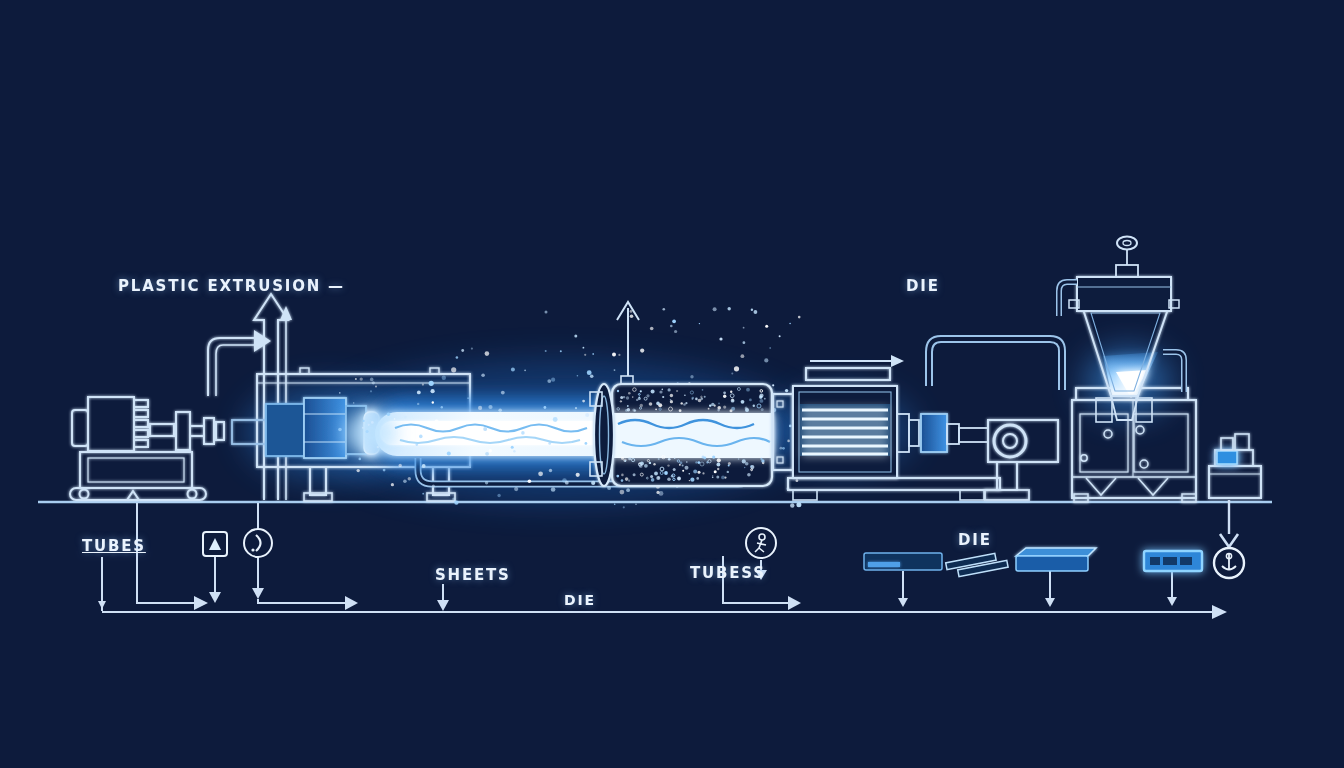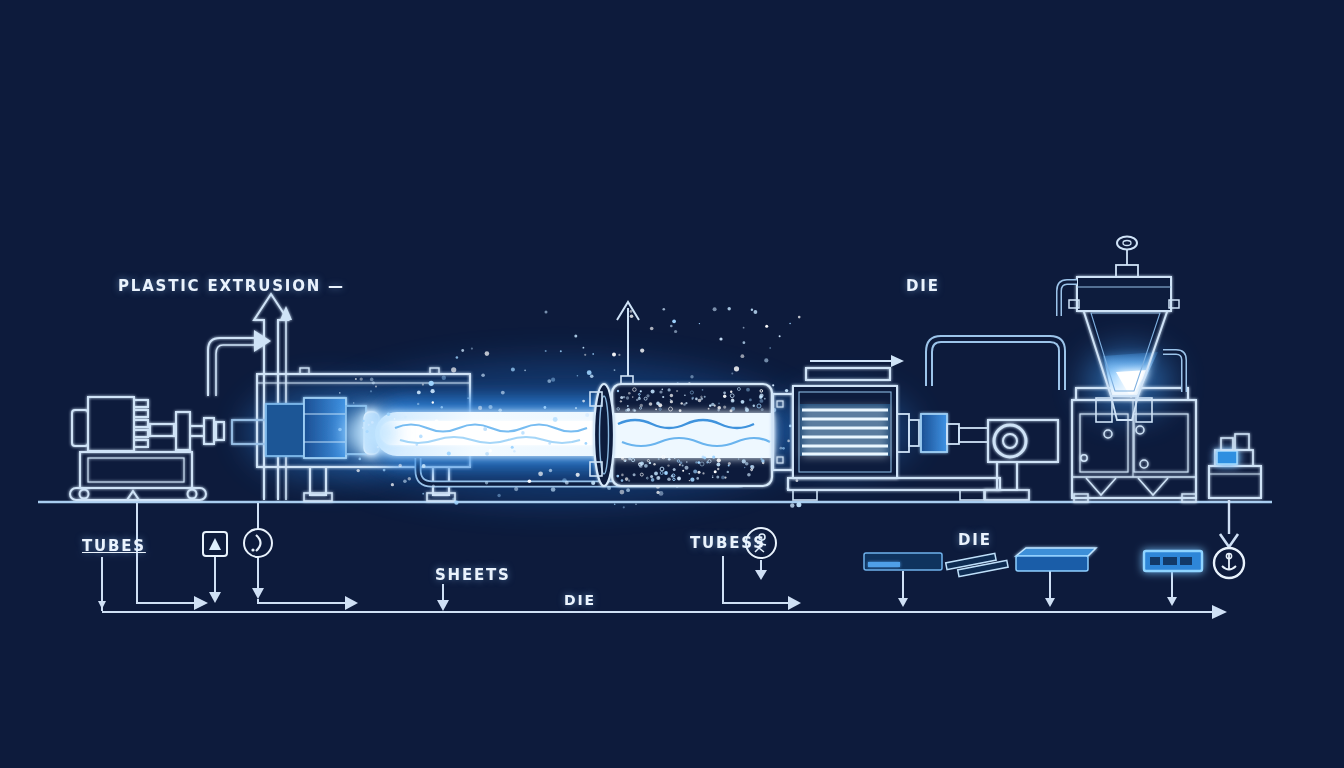--- a/index.html
+++ b/index.html
@@ -692,16 +692,16 @@
     <rect x="1150" y="557" width="10" height="8" fill="#0d2c55" opacity="0.85"></rect>
     <rect x="1163" y="557" width="14" height="8" fill="#0d2c55" opacity="0.85"></rect>
     <rect x="1180" y="557" width="12" height="8" fill="#0d2c55" opacity="0.85"></rect>
   </g>
 </svg>
 
 <div class="lbl" style="left:118px;top:277px;">PLASTIC EXTRUSION —</div>
 <div class="lbl" style="left:906px;top:277px;">DIE</div>
 <div class="lbl" style="left:82px;top:537px;text-decoration:underline;">TUBES</div>
 <div class="lbl" style="left:435px;top:566px;">SHEETS</div>
-<div class="lbl" style="left:690px;top:534px;text-align:right;">TUBESS</div>
+<div class="lbl" style="left:690px;top:564px;text-align:right;">TUBESS</div>
 <div class="lbl" style="left:958px;top:531px;">DIE</div>
 <div class="lbl small" style="left:564px;top:592px;">DIE</div>
 </div>
 
 </body></html>

